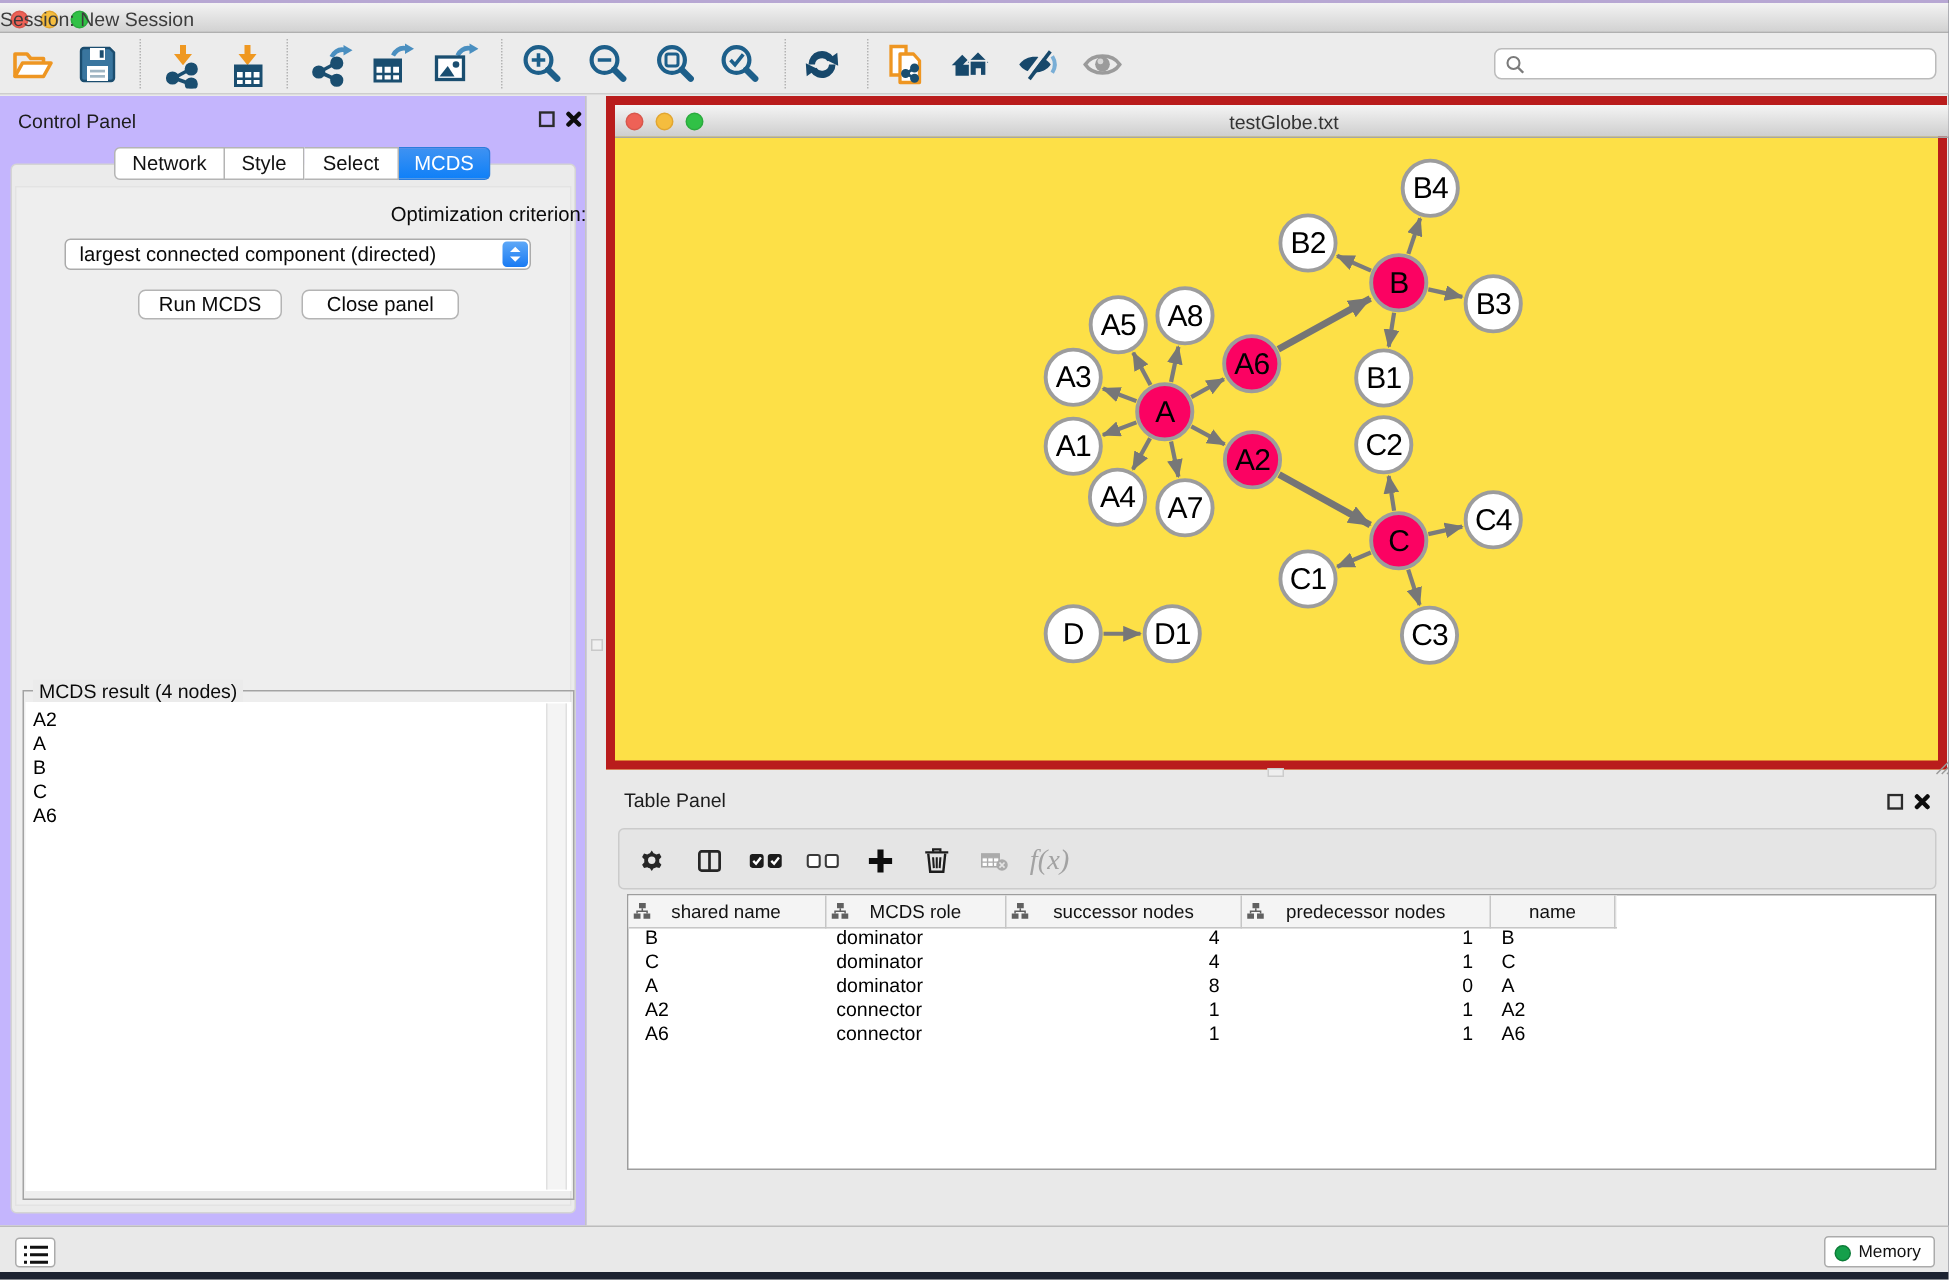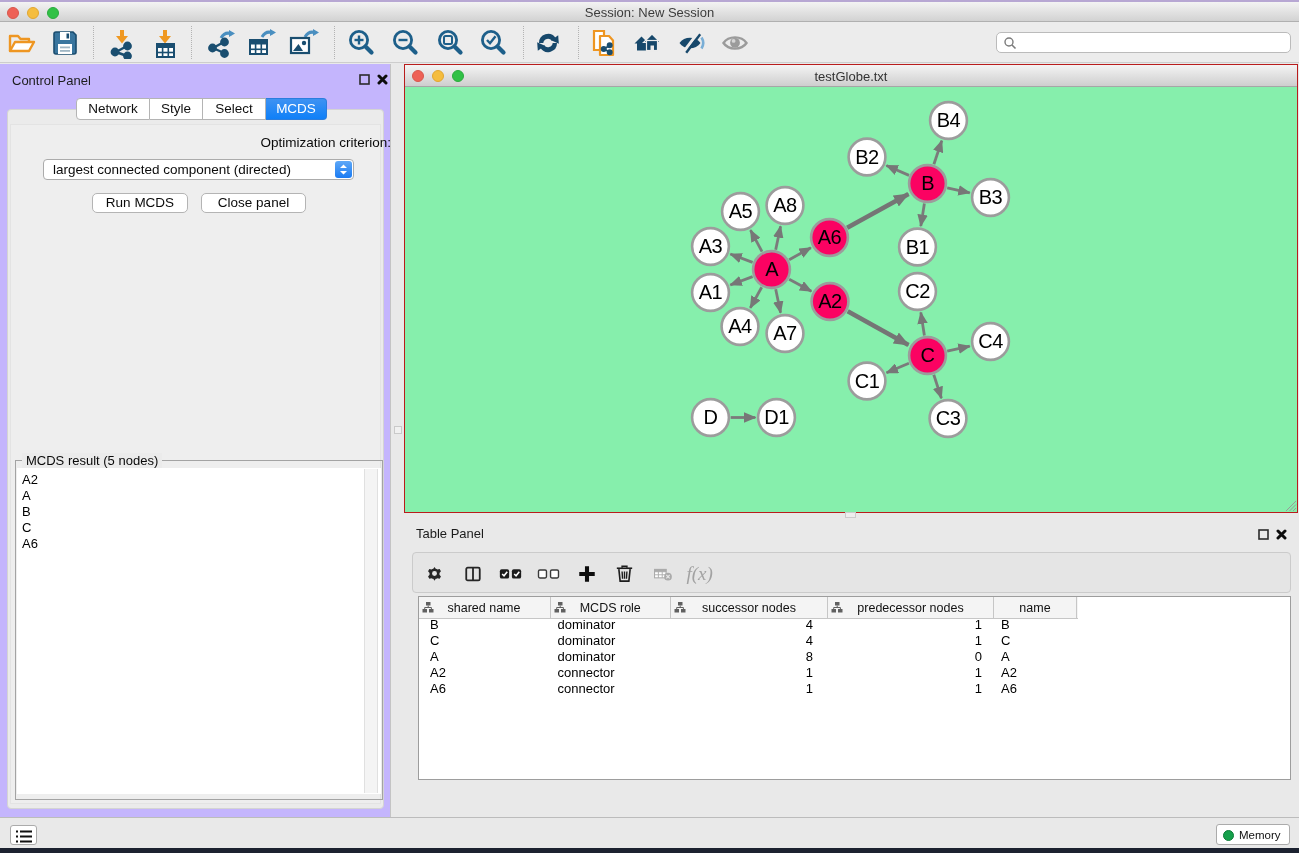--- a/index.html
+++ b/index.html
@@ -3,21 +3,21 @@
 <style>
 *{margin:0;padding:0;box-sizing:border-box}
 html,body{width:1299px;height:853px;overflow:hidden}
 body{background:#1c2230;font-family:"Liberation Sans",sans-serif;position:relative}
 .abs{position:absolute}
 #topstrip{left:0;top:0;width:1299px;height:3px;background:#b7a7d3}
 #win{left:0;top:2px;width:1299px;height:846px;background:#e9e9e9}
 
 #titlebar{left:0;top:0;width:1299px;height:20px;background:linear-gradient(#f3f3f3,#d2d2d2);border-bottom:1px solid #b0b0b0}
 #titlebar .tl{top:5px;width:12px;height:12px;border-radius:50%}
-#title{width:100%;text-align:center;top:3px;font-size:13px;color:#3c3c3c}
+#title{width:100%;top:3px;font-size:13px;color:#3c3c3c}
 
 #toolbar{left:0;top:20px;width:1299px;height:41px;background:#ececec;border-bottom:1px solid #cdcdcd}
 .sep{top:4px;height:33px;border-left:1px dotted #b3b3b3}
 .tbi{top:0;height:41px;display:flex;align-items:center;justify-content:center}
 
 #cpanel{left:0;top:62px;width:391px;height:753px;background:#c4b5fd;border-right:1px solid #c4c4c4}
 .ptitle{font-size:13px;color:#1c1c1c}
 .winbtns{display:flex;gap:7px;align-items:center}
 .tabrow{display:flex;height:22px}
 .tab{border:1px solid #b4b4b4;border-left:none;background:#fff;font-size:13.5px;color:#111;display:flex;align-items:center;justify-content:center}
@@ -33,21 +33,21 @@
 
 #gbox{left:15px;top:396px;width:368px;height:340px;border:1px solid #a3a3a3}
 #gboxlbl{left:6px;top:-8px;background:#ebebeb;padding:0 4px;font-size:13px;color:#0a0a0a}
 #glist{left:1px;top:7px;width:364px;height:326px;background:#fff}
 #glist .items{left:5px;top:4px;font-size:13px;color:#000;line-height:16px}
 #gscroll{right:3px;top:1px;width:14px;height:324px;background:#f4f4f4;border-left:1px solid #e0e0e0;border-right:1px solid #e0e0e0}
 
 #statusbar{left:0;top:815px;width:1299px;height:31px;background:#e9e9e9;border-top:1px solid #bcbcbc}
 .sbtn{background:#fff;border:1px solid #ababab;border-radius:3px}
 
-#netwin{left:404px;top:62px;width:894px;height:449px;background:#86efac;border:1px solid #b91c1c}
+#netwin{left:404px;top:62px;width:894px;height:449px;background:#fde047;border:6px solid #b91c1c}
 #nettitle{left:0;top:0;width:892px;height:22px;background:linear-gradient(#f4f4f4,#cecece);border-bottom:1px solid #a6a6a6}
 #nettitle .tl{top:4.5px;width:12px;height:12px;border-radius:50%}
 #netname{width:100%;text-align:center;top:4px;font-size:13px;color:#333}
 
 #tpanel{left:392px;top:517px;width:907px;height:298px}
 #tptoolbar{left:19.5px;top:32.5px;width:879px;height:41px;background:#e5e5e5;border:1px solid #cbcbcb;border-radius:4px}
 .tpi{top:0;height:42px;display:flex;align-items:center;justify-content:center}
 #ttable{left:25.5px;top:77px;width:873px;height:184px;background:#fff;border:1px solid #9d9d9d}
 .hrow{left:0;top:0;height:22px;background:#f4f4f4;border-bottom:1px solid #c6c6c6;display:flex;align-items:center;font-size:12.5px;color:#111}
 .hcell{position:relative;height:22px;border-right:1px solid #c6c6c6;display:flex;align-items:center;justify-content:center}
@@ -259,21 +259,21 @@
     <div class="abs" id="dropdown">largest connected component (directed)
       <div class="abs" id="stepper">
           <svg width="17" height="17" viewBox="0 0 17 17">
             <path d="M5 7 l3.5-3.5 3.5 3.5 Z M5 10 l3.5 3.5 3.5-3.5 Z" fill="#fff"></path>
           </svg>
         </div>
     </div>
     <div class="abs btn" style="left:92px;top:128.5px;width:96px">Run MCDS</div>
     <div class="abs btn" style="left:201px;top:128.5px;width:105px">Close panel</div>
     <div class="abs" id="gbox">
-      <div class="abs" id="gboxlbl">MCDS result (5 nodes)</div>
+      <div class="abs" id="gboxlbl">MCDS result (4 nodes)</div>
       <div class="abs" id="glist">
         <div class="abs" id="gscroll"></div>
         <div class="abs items">A2<br>A<br>B<br>C<br>A6</div>
       </div>
     </div>
   </div>
   <div class="abs" id="netwin">
     <div class="abs" id="nettitle">
       <div class="abs tl" style="left:7px;background:#ee6156;border:1px solid #d8574c"></div>
       <div class="abs tl" style="left:27px;background:#f5bd3e;border:1px solid #e2a630"></div>

